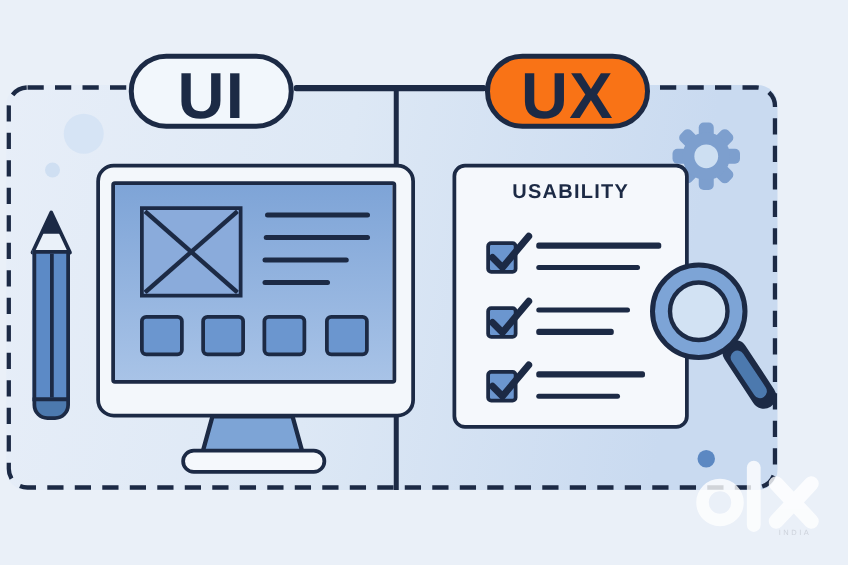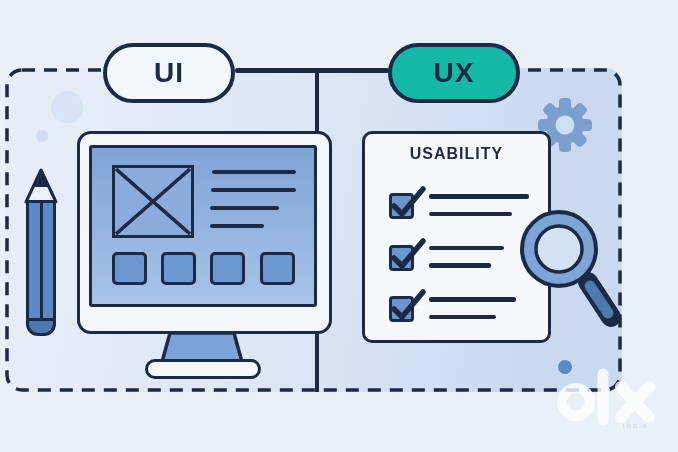--- a/index.html
+++ b/index.html
@@ -32,24 +32,24 @@
 
   .circle{position:absolute;border-radius:50%;}
   .c-big{left:51px;top:91px;width:32px;height:32px;background:var(--decor);}
   .c-small{left:36px;top:130px;width:12px;height:12px;background:var(--decor2);}
   .c-dot{left:558px;top:360px;width:14px;height:14px;background:var(--dot);}
 
   .divider{position:absolute;left:315px;top:70px;width:3.5px;height:322px;background:var(--navy);}
   .connector{position:absolute;left:235px;top:68px;width:154px;height:5px;background:var(--navy);border-radius:2px;}
 
   .pill{position:absolute;top:43px;width:132px;height:60px;border:4px solid var(--navy);
-    border-radius:30px;background:#f2f7fc;display:flex;align-items:center;justify-content:center;
-    font-size:28px;font-weight:800;color:var(--navy);letter-spacing:1px;}
+    border-radius:30px;background:#f2f7fc;display:flex;justify-content:center;
+    font-size:52px;font-weight:800;color:var(--navy);letter-spacing:1px;}
   .pill-ui{left:103px;}
-  .pill-ux{left:388px;background:#14b8a6;}
+  .pill-ux{left:388px;background:#f97316;}
 
   
   .pencil-body{position:absolute;left:26px;top:200px;width:30px;height:121px;
     background:#5c8ac6;border:3px solid var(--navy);}
   .pencil-body i{position:absolute;left:10.5px;top:0;width:3px;height:100%;background:var(--navy);display:block;}
   .pencil-cap{position:absolute;left:26px;top:318px;width:30px;height:18px;background:var(--deep);
     border:3px solid var(--navy);border-radius:0 0 12px 12px;}
   .pencil-tip{position:absolute;left:22px;top:167px;}
 
   

